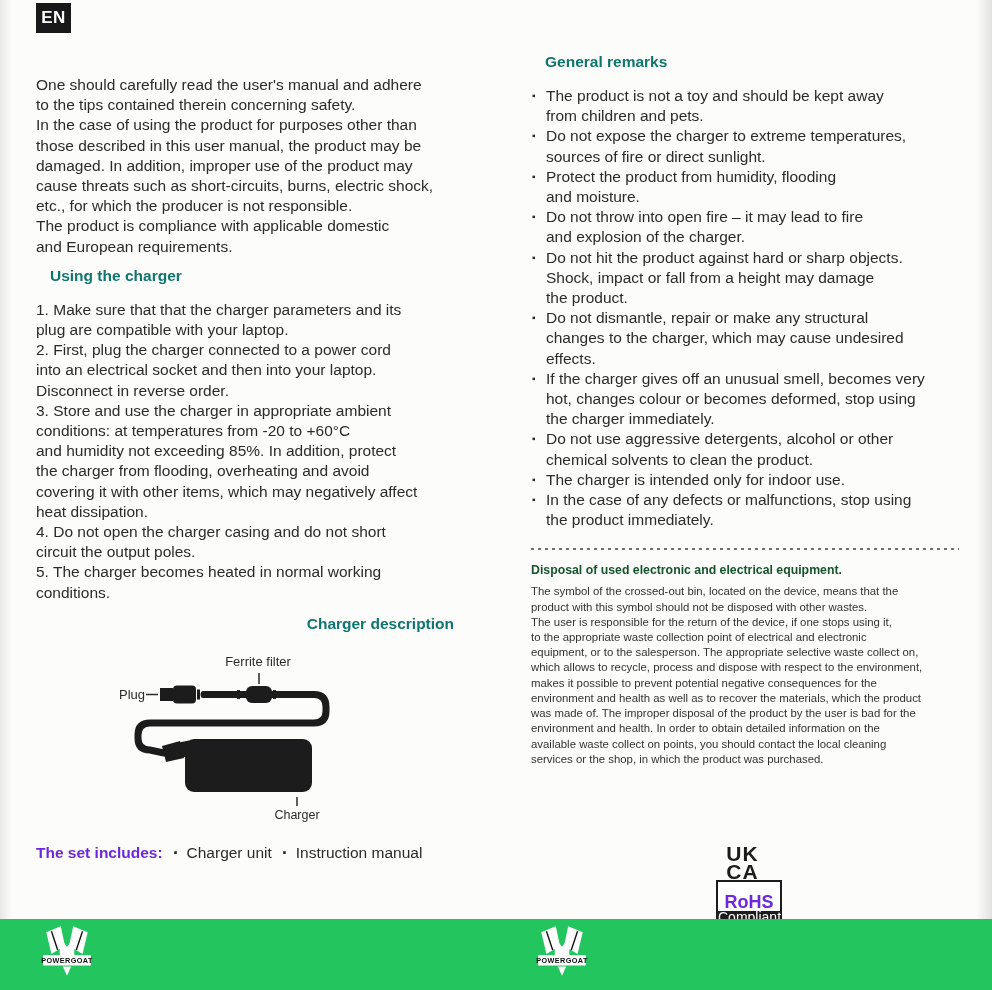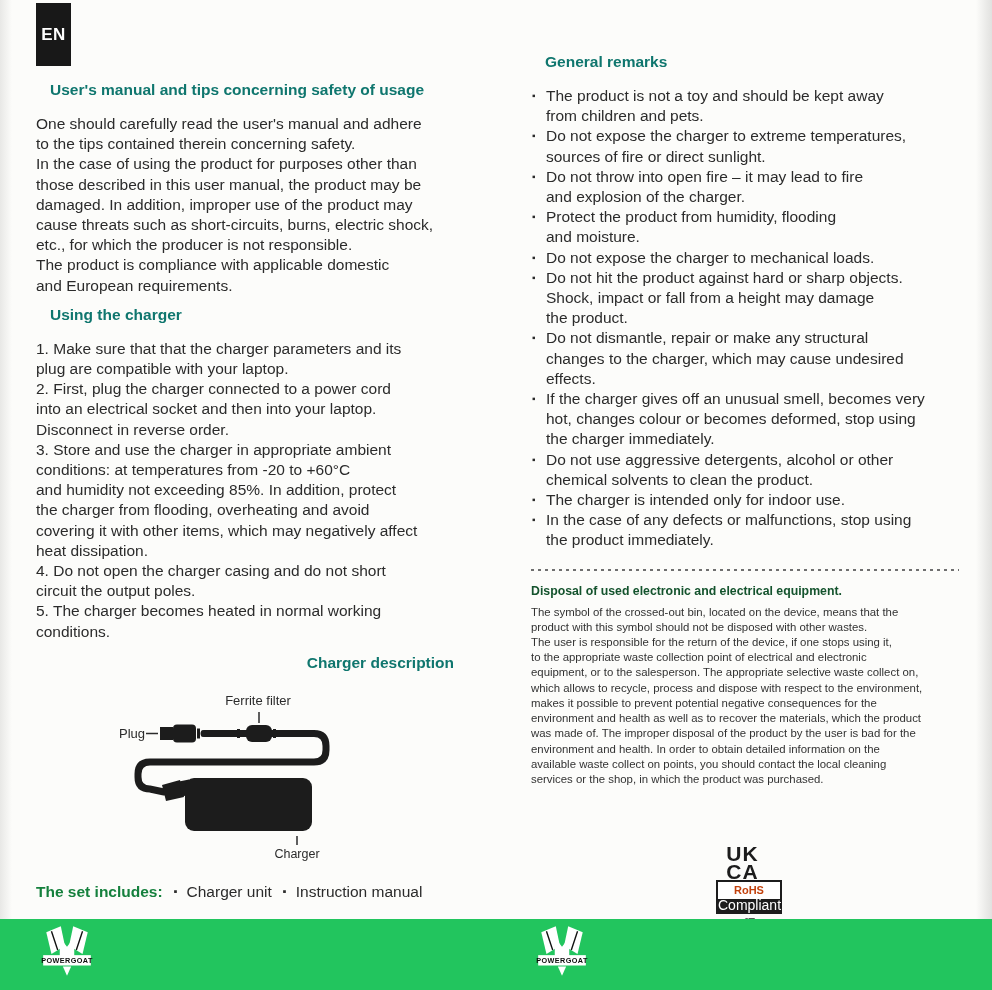--- a/index.html
+++ b/index.html
@@ -6,56 +6,56 @@
   .page {
     position:relative; width:992px; height:990px; overflow:hidden;
     background:#fcfcfa; color:#2b2b2b;
     font-family:"Liberation Sans","DejaVu Sans",sans-serif;
   }
   .edge-left  { position:absolute; left:0; top:0; width:12px; height:100%;
                 background:linear-gradient(to right,#e8e8e6,rgba(255,255,255,0)); }
   .edge-right { position:absolute; right:0; top:0; width:16px; height:100%;
                 background:linear-gradient(to left,#e1e1df,rgba(255,255,255,0)); }
 
-  .en-badge { position:absolute; left:36px; top:3px; width:35px; height:63px;
+  .en-badge { position:absolute; left:36px; top:3px; width:35px; height:30px;
     background:#181818; color:#ffffff; font-size:17px; font-weight:700;
     display:flex; align-items:center; justify-content:center; letter-spacing:.5px; }
 
   .col-left  { position:absolute; left:36px;  top:66px; width:432px; }
   .col-right { position:absolute; left:531px; top:38px; width:428px; }
 
   .sec-heading { font-size:15.5px; font-weight:700; color:#0f766e; margin:14px; line-height:20px; }
   .body-text   { font-size:15.5px; line-height:20.2px; white-space:pre-line; margin:0; }
 
   .safety-body { margin-top:9px; }
   .using-heading { margin-top:9px; }
   .steps { margin-top:7px; }
   .desc-heading { margin-top:11px;text-align:right; }
   .diagram { display:block; margin:16px 0 0 82px; }
   .diagram text { font-family:"Liberation Sans","DejaVu Sans",sans-serif; fill:#2b2b2b; }
 
   .set-includes { margin-top:16px; font-size:15.5px; line-height:22px; }
-  .set-includes .lbl { font-weight:700; color:#15803d; }
+  .set-includes .lbl { font-weight:700; color:#6d28d9; }
   .si-item::before { content:"▪"; font-size:11px; margin:0 9px 0 11px; vertical-align:2px; color:#2b2b2b; }
 
   ul.remarks { list-style:none; margin:5px 0 0 0; padding:0; }
   ul.remarks li { position:relative; padding-left:15px; font-size:15.5px;
                   line-height:20.2px; white-space:pre-line; }
   ul.remarks li::before { content:"▪"; position:absolute; left:1px; top:0; font-size:10px; }
 
   .divider { margin-top:18px; height:2px;
     background:repeating-linear-gradient(90deg,#6f6f6f 0 3px,rgba(255,255,255,0) 3px 7px); }
 
   .disposal-heading { margin-top:13px; font-size:12.3px; font-weight:700; color:#14532d; line-height:15px; }
   .disposal-body { margin-top:6px; font-size:11.4px; line-height:15.2px; white-space:pre-line; color:#323232; }
 
   .marks { position:absolute; left:703px; top:845px; height:46px; display:flex; align-items:center;flex-direction:column; }
   .ukca { font-weight:700; font-size:21px; line-height:17.5px; letter-spacing:1px; color:#1c1c1c; }
   .rohs { margin-left:13px; border:2.5px solid #1c1c1c; width:62px; text-align:center; background:#ffffff; }
-  .rohs-top { font-size:11px; font-weight:700; line-height:17px; color:#c2410c; }
+  .rohs-top { font-size:18px; font-weight:700; line-height:17px; color:#6d28d9;margin-top:12px; }
   .rohs-bottom { background:#1c1c1c; color:#ffffff; font-size:14px; line-height:13px; }
   .ce { margin-left:17px; display:block; }
   .recycle { margin-left:15px; font-size:31px; line-height:31px; color:#1c1c1c;
              font-family:"DejaVu Sans",sans-serif; }
   .weee { margin-left:11px; display:block; }
 
   .footer { position:absolute; left:0; top:919px; width:992px; height:71px; background:#22c55e; }
   .brand-logo { position:absolute; top:4px; }
   .brand-logo.one { left:38px; } .brand-logo.two { left:533px; }
   .brand-logo text { font-family:"Liberation Sans","DejaVu Sans",sans-serif; font-weight:700; }
@@ -65,21 +65,20 @@
 
 <div class="page">
   <div class="edge-left"></div>
   <div class="edge-right"></div>
 
   <div class="en-badge">
     <span>EN</span>
   </div>
 
   <div class="col-left">
-    <h2 class="sec-heading">User's manual and tips concerning safety of usage</h2>
     <p class="body-text safety-body">One should carefully read the user's manual and adhere
 to the tips contained therein concerning safety.
 In the case of using the product for purposes other than
 those described in this user manual, the product may be
 damaged. In addition, improper use of the product may
 cause threats such as short-circuits, burns, electric shock,
 etc., for which the producer is not responsible.
 The product is compliance with applicable domestic
 and European requirements.</p>
 
@@ -137,25 +136,24 @@
     </div>
   </div>
 
   <div class="col-right">
     <h2 class="sec-heading">General remarks</h2>
     <ul class="remarks">
       <li>The product is not a toy and should be kept away
 from children and pets.</li>
       <li>Do not expose the charger to extreme temperatures,
 sources of fire or direct sunlight.</li>
+      <li>Protect the product from humidity, flooding
+and moisture.</li>
       <li>Do not throw into open fire – it may lead to fire
 and explosion of the charger.</li>
-      <li>Protect the product from humidity, flooding
-and moisture.</li>
-      <li>Do not expose the charger to mechanical loads.</li>
       <li>Do not hit the product against hard or sharp objects.
 Shock, impact or fall from a height may damage
 the product.</li>
       <li>Do not dismantle, repair or make any structural
 changes to the charger, which may cause undesired
 effects.</li>
       <li>If the charger gives off an unusual smell, becomes very
 hot, changes colour or becomes deformed, stop using
 the charger immediately.</li>
       <li>Do not use aggressive detergents, alcohol or other

